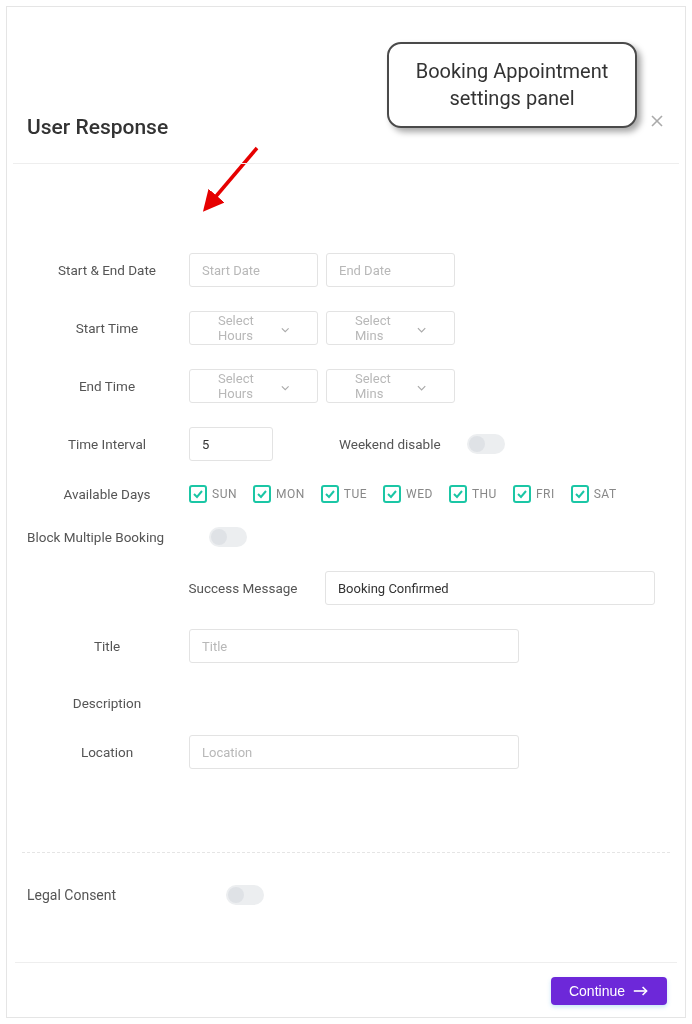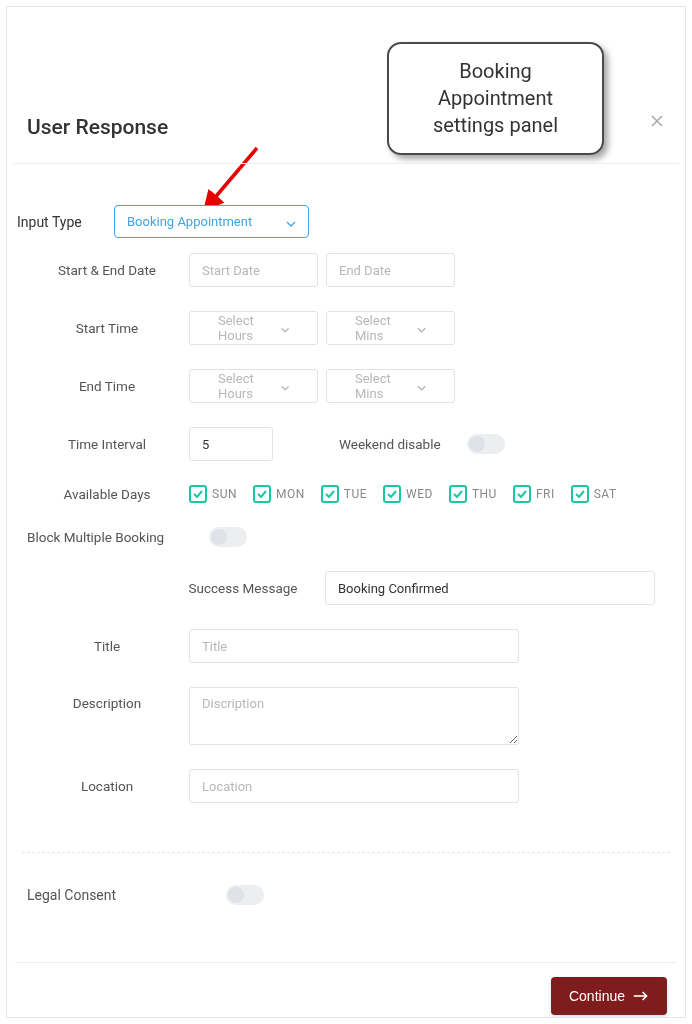--- a/index.html
+++ b/index.html
@@ -15,21 +15,21 @@
     position:absolute; left:6px; top:6px; right:6px; bottom:6px;
     border:1px solid #e5e5e5;
     background:#fff;
     overflow:hidden;
   }
 
   
   .callout {
     position:absolute;
     left:380px; top:35px;
-    width:217px;
+    width:250px;
     padding:14px 18px;
     background:#fff;
     border:2px solid #4a4a4a;
     border-radius:14px;
     text-align:center;
     box-shadow:4px 4px 6px rgba(0,0,0,0.35);
     font-size:20px;
     line-height:1.35;
     color:#333;
   }
@@ -215,23 +215,23 @@
 
   .footer-rule {
     position:absolute;
     left:8px; right:8px; top:955px;
     border:none; border-top:1px solid #eee; margin:0;
   }
 
   .btn-continue {
     position:absolute;
     right:18px; top:970px;
-    height:38px;
+    height:28px;
     padding:0 18px;
-    background:#7f1d1d;
+    background:#6d28d9;
     color:#fff;
     border:none;
     border-radius:4px;
     font-size:14px;
     display:flex; align-items:center; gap:8px;
     cursor:pointer;
     box-shadow:0 2px 4px rgba(62,165,230,0.3);
   }
   .btn-continue svg { width:16px; height:12px; }
 
@@ -258,31 +258,20 @@
         <polygon points="0,0 6,3 0,6" fill="#e60000"></polygon>
       </marker>
     </defs>
     <line x1="55" y1="5" x2="10" y2="58" stroke="#e60000" stroke-width="3.5" marker-end="url(#ah)"></line>
   </svg>
 
   <div class="heading">User Response</div>
 
   <hr class="rule">
 
-  <div class="row-input-type">
-    <div class="lbl-side">Input Type</div>
-    <div class="dd-primary">
-      <span>Booking Appointment</span>
-      <span class="chev">
-        <svg viewBox="0 0 10 10" stroke="currentColor" stroke-width="1.3" fill="none">
-            <polyline points="1,3 5,7 9,3"></polyline>
-          </svg>
-      </span>
-    </div>
-  </div>
 
   <div class="form">
 
     <div class="frow">
       <div class="flabel">Start &amp; End Date</div>
       <input class="txt w160" placeholder="Start Date" style="">
       <input class="txt w160" style="margin-left: -4px;" placeholder="End Date">
     </div>
 
     <div class="frow">
@@ -396,21 +385,20 @@
       <input class="txt w330" value="Booking Confirmed" style="">
     </div>
 
     <div class="frow">
       <div class="flabel">Title</div>
       <input class="txt w330" placeholder="Title" style="">
     </div>
 
     <div class="frow" style="align-items:flex-start;">
       <div class="flabel" style="padding-top:8px;">Description</div>
-      <textarea class="txt w330" placeholder="Discription" style=""></textarea>
     </div>
 
     <div class="frow">
       <div class="flabel">Location</div>
       <input class="txt w330" placeholder="Location" style="">
     </div>
 
   </div>
 
   <hr class="dash-rule">

